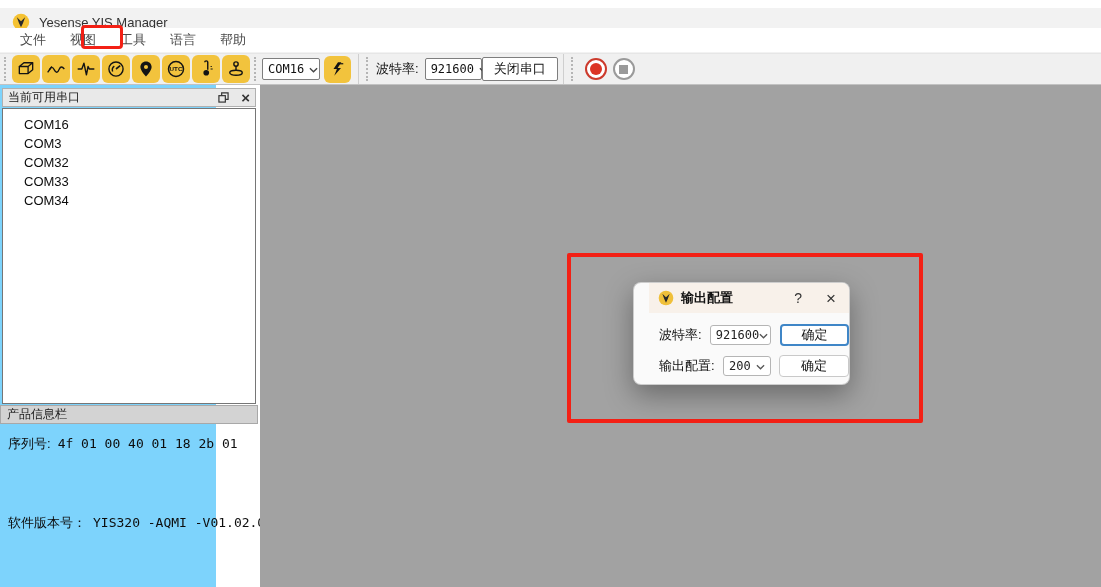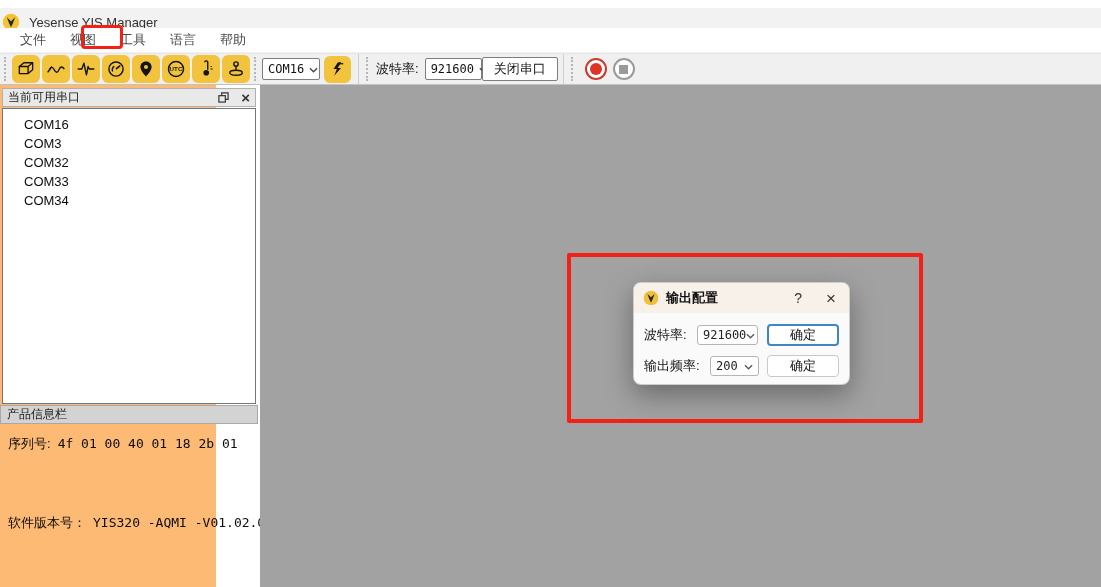--- a/index.html
+++ b/index.html
@@ -3,21 +3,21 @@
 <meta charset="utf-8">
 <style>
   * { margin:0; padding:0; box-sizing:border-box; }
   html,body { background:#ddd; }
   .window {
     position:relative; width:1101px; height:587px; overflow:hidden;
     background:#fff; font-family:"Liberation Sans",sans-serif; color:#222;
   }
   
   .titlebar { position:absolute; left:0; top:8px; width:100%; height:28px;
-    background:#f2f2f2; display:flex; align-items:center; padding-left:2px; }
+    background:#f2f2f2; display:flex; align-items:center; padding-left:12px; }
   .titlebar .app-title { font-size:13px; color:#333; margin-left:9px; }
   
   .menubar { position:absolute; left:0; top:28px; width:100%; height:25px;
     background:#ffffff; display:flex; align-items:flex-start; padding-left:8px;
     font-size:13px; color:#4a4a4a; border-bottom:1px solid #f2f2f2; }
   .menu-item { padding:3px 12px; cursor:default; }
   .menu-red-box { position:absolute; left:81px; top:25px; width:42px; height:24px;
     border:3px solid #f32015; border-radius:4px; pointer-events:none; }
   
   .toolbar { position:absolute; left:0; top:53px; width:100%; height:32px;
@@ -38,21 +38,21 @@
   .tb-label { font-size:13px; color:#111; margin:0 6px 0 2px; }
   .tb-button { height:24px; width:76px; background:#fff; border:1px solid #7e7e7e;
     border-radius:2px; font-size:13px; color:#111; font-family:inherit; cursor:pointer; }
   .record-btn,.stop-btn { width:22px; height:22px; border-radius:50%; background:#fff;
     display:flex; align-items:center; justify-content:center; margin-right:6px; cursor:pointer; }
   .record-btn { border:2px solid #cc3a2c; margin-left:6px; }
   .record-dot { width:12px; height:12px; border-radius:50%; background:#dc3425; }
   .stop-btn { border:2px solid #9a9a9a; }
   .stop-square { width:9px; height:9px; background:#9a9a9a; }
   
-  .left-panel { position:absolute; left:0; top:85px; width:216px; height:502px; background:#fdba74; }
+  .left-panel { position:absolute; left:0; top:85px; width:216px; height:502px; background:#7dd3fc; }
   .panel-header { position:absolute; left:2px; top:3px; width:254px; height:19px;
     background:#e9e9e9; border:1px solid #b0b0b0; display:flex; align-items:center;
     padding:0 5px; font-size:12px; color:#1a1a1a; }
   .panel-header .ph-icons { margin-left:auto; display:flex; align-items:center; gap:12px; }
   .ph-icon { font-size:12px; color:#333; line-height:1; cursor:pointer; }
   .ph-icon svg { display:block; }
   .port-listbox { position:absolute; left:2px; top:23px; width:254px; height:296px;
     background:#fff; border:1px solid #767676; padding-top:6px; overflow:hidden; }
   .port-item { height:19px; line-height:19px; padding-left:21px; font-size:13px; color:#0d0d0d; cursor:pointer; }
   .panel-header2 { position:absolute; left:0; top:320px; width:258px; height:19px;
@@ -63,21 +63,21 @@
   .info-serial { top:350px; }
   .info-version { top:429px; }
   .info-line .mono { font-family:"DejaVu Sans Mono",monospace; font-size:13px; margin-left:7px; }
   
   .main-area { position:absolute; left:260px; top:85px; width:841px; height:502px; background:#a2a2a2; }
   .red-annotation { position:absolute; left:307px; top:168px; width:356px; height:170px;
     border:4px solid #f32015; border-radius:2px; pointer-events:none; }
   
   .dialog { position:absolute; left:373px; top:197px; width:217px; height:103px;
     border-radius:8px; background:#fafafa; overflow:hidden;
-    border:1px solid rgba(0,0,0,0.18); box-shadow:0 10px 28px rgba(0,0,0,0.35); }
+    border:1px solid rgba(0,0,0,0.18); box-shadow:0 10px 28px rgba(0,0,0,0.35);padding-left:15px; }
   .dialog-titlebar { height:30px; background:#f8f1ea; display:flex; align-items:center; padding:0 9px; }
   .dialog-title { font-size:13px; font-weight:600; color:#111; margin-left:7px; }
   .dlg-help { margin-left:auto; font-size:14px; color:#333; padding:0 6px; cursor:pointer; }
   .dlg-close { font-size:17px; color:#333; padding:0 4px; margin-left:14px; line-height:1; cursor:pointer; }
   .dlg-row { display:flex; align-items:center; padding-left:10px; }
   .dlg-row1 { margin-top:11px; }
   .dlg-row2 { margin-top:9px; }
   .dlg-label { font-size:13px; color:#111; }
   .dlg-label1 { width:53px; }
   .dlg-label2 { width:66px; }
@@ -261,21 +261,21 @@
           <span>921600</span>
           <span class="chev" style="margin-left:auto;">
             <svg width="9" height="6" viewBox="0 0 10 6" fill="none" stroke="#555" stroke-width="1.4">
                 <polyline points="1,1 5,5 9,1"></polyline>
               </svg>
           </span>
         </div>
         <button class="dlg-btn dlg-btn-primary">确定</button>
       </div>
       <div class="dlg-row dlg-row2">
-        <span class="dlg-label dlg-label2">输出频率:</span>
+        <span class="dlg-label dlg-label2">输出配置:</span>
         <div class="dlg-cb dlg-cb2">
           <span>200</span>
           <span class="chev" style="margin-left:auto;">
             <svg width="9" height="6" viewBox="0 0 10 6" fill="none" stroke="#555" stroke-width="1.4">
                 <polyline points="1,1 5,5 9,1"></polyline>
               </svg>
           </span>
         </div>
         <button class="dlg-btn dlg-btn-secondary">确定</button>
       </div>

